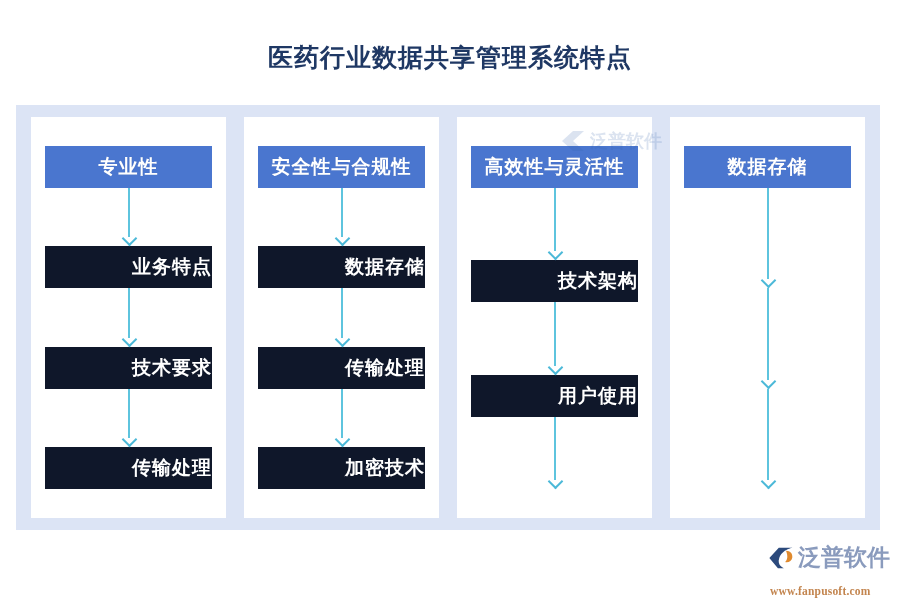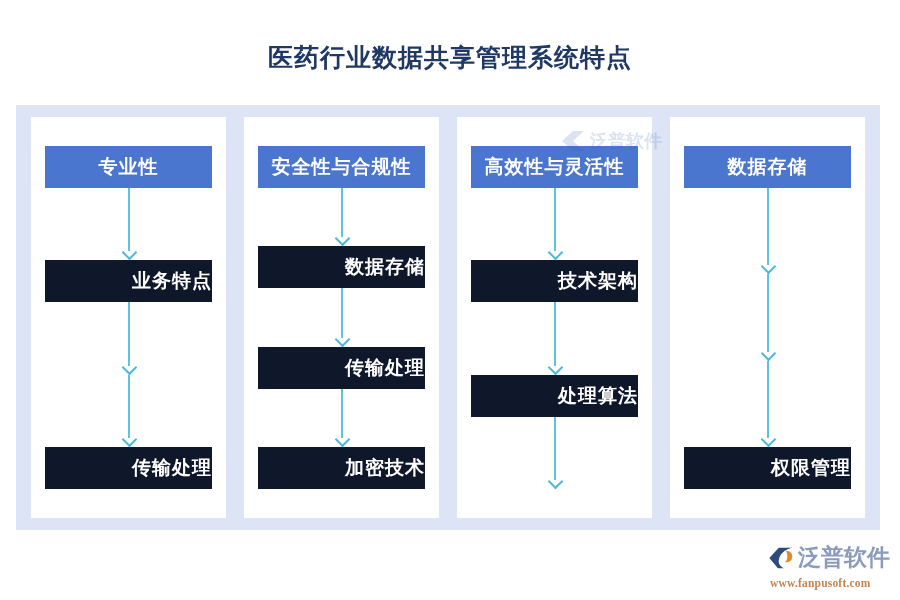--- a/index.html
+++ b/index.html
@@ -148,21 +148,21 @@
     letter-spacing: 0px;
     white-space: nowrap;
     line-height: 28px;
   }
   .brand-logo .logo-url {
     font-size: 11.5px;
     font-weight: bold;
     color: #c3854f;
     letter-spacing: 0.2px;
     white-space: nowrap;
-    margin-top: 4px;
+    margin-top: 12px;
     padding-left: 2px;
   }
 </style>
 </head>
 <body>
 
 <div class="page-title">医药行业数据共享管理系统特点</div>
 
 <div class="diagram-frame">
 
@@ -170,20 +170,21 @@
     <div class="node-box header">专业性</div>
     <div class="connector">
       <span class="shaft"></span>
       <span class="head"></span>
     </div>
     <div class="node-box step">业务特点</div>
     <div class="connector">
       <span class="shaft"></span>
       <span class="head"></span>
     </div>
+    <div class="node-box step">技术要求</div>
     <div class="connector">
       <span class="shaft"></span>
       <span class="head"></span>
     </div>
     <div class="node-box step">传输处理</div>
   </div>
 
   <div class="flow-column">
     <div class="node-box header">安全性与合规性</div>
     <div class="connector">
@@ -207,42 +208,41 @@
     <div class="node-box header">高效性与灵活性</div>
     <div class="connector">
       <span class="shaft"></span>
       <span class="head"></span>
     </div>
     <div class="node-box step">技术架构</div>
     <div class="connector">
       <span class="shaft"></span>
       <span class="head"></span>
     </div>
-    <div class="node-box step">处理算法</div>
+    <div class="node-box step">用户使用</div>
     <div class="connector">
       <span class="shaft"></span>
       <span class="head"></span>
     </div>
   </div>
 
   <div class="flow-column">
     <div class="node-box header">数据存储</div>
     <div class="connector">
       <span class="shaft"></span>
       <span class="head"></span>
     </div>
     <div class="connector">
       <span class="shaft"></span>
       <span class="head"></span>
     </div>
     <div class="connector">
       <span class="shaft"></span>
       <span class="head"></span>
     </div>
-    <div class="node-box step">权限管理</div>
   </div>
 
 </div>
 
 <div class="watermark">
   <svg width="26" height="24" viewBox="0 0 26 24">
     <path d="M2 12 L13 2 L24 2 L13 12 L24 22 L13 22 Z" fill="#2f5fa8"></path>
   </svg>
   <span class="wm-text">泛普软件</span>
 </div>

